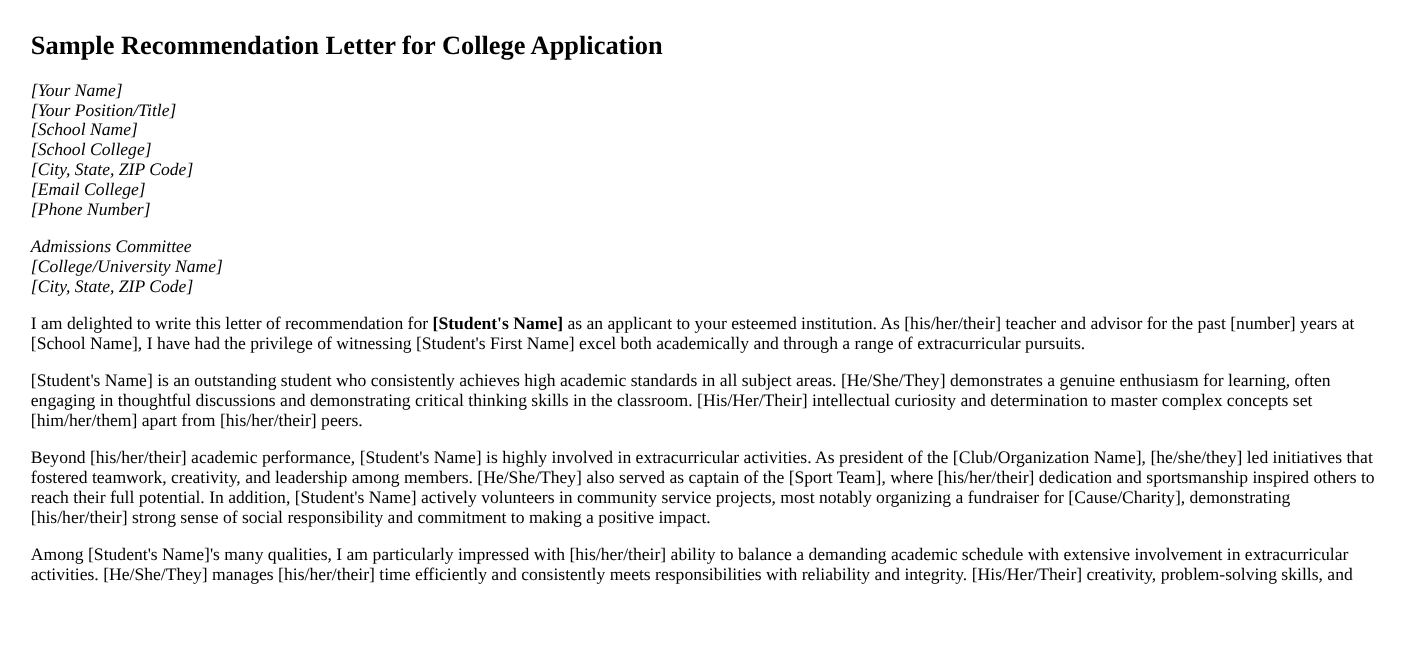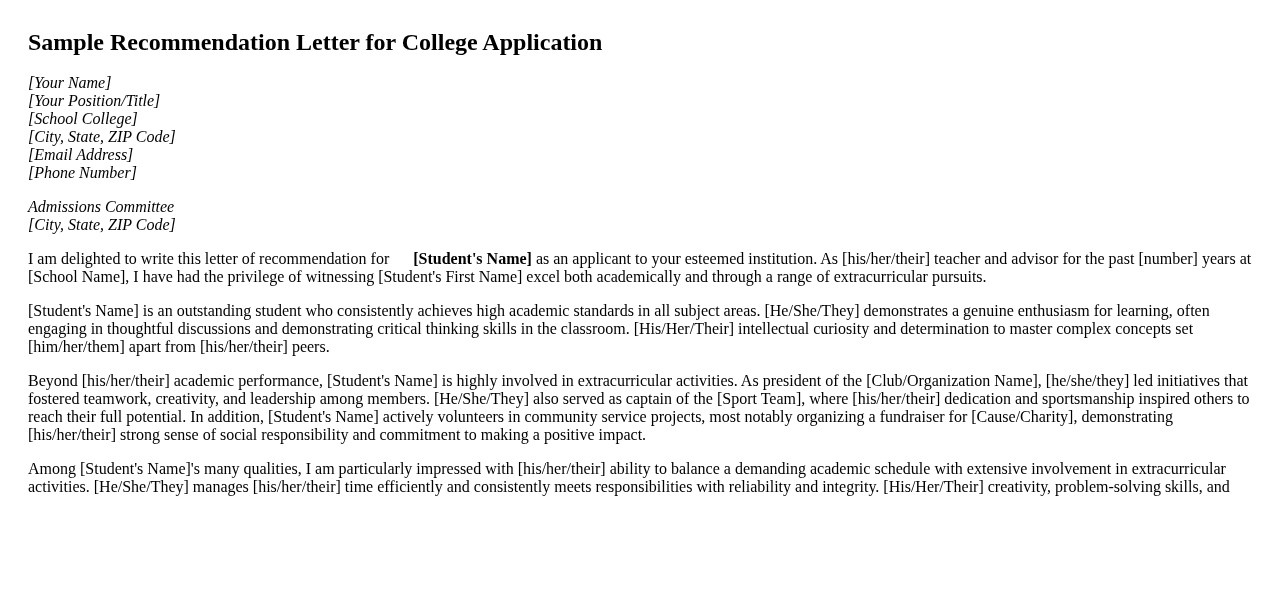--- a/index.html
+++ b/index.html
@@ -29,41 +29,42 @@
   }
   p {
     margin: 16px 0;
   }
   .addr-line {
     display: block;
     font-style: italic;
   }
   .bold-seg {
     font-weight: bold;
-    margin-left: 20px;
   }
 </style>
 </head>
 <body>
 
 <div class="page">
 
   <h1 class="doc-title">Sample Recommendation Letter for College Application</h1>
 
   <p>
     <span class="addr-line">[Your Name]</span>
     <span class="addr-line">[Your Position/Title]</span>
+    <span class="addr-line">[School Name]</span>
     <span class="addr-line">[School College]</span>
     <span class="addr-line">[City, State, ZIP Code]</span>
-    <span class="addr-line">[Email Address]</span>
+    <span class="addr-line">[Email College]</span>
     <span class="addr-line">[Phone Number]</span>
   </p>
 
   <p>
     <span class="addr-line">Admissions Committee</span>
+    <span class="addr-line">[College/University Name]</span>
     <span class="addr-line">[City, State, ZIP Code]</span>
   </p>
 
 
   <p>
     <span>I am delighted to write this letter of recommendation for </span><span class="bold-seg">[Student's Name]</span><span> as an applicant to your esteemed institution. As [his/her/their] teacher and advisor for the past [number] years at [School Name], I have had the privilege of witnessing [Student's First Name] excel both academically and through a range of extracurricular pursuits.</span>
   </p>
 
   <p>[Student's Name] is an outstanding student who consistently achieves high academic standards in all subject areas. [He/She/They] demonstrates a genuine enthusiasm for learning, often engaging in thoughtful discussions and demonstrating critical thinking skills in the classroom. [His/Her/Their] intellectual curiosity and determination to master complex concepts set [him/her/them] apart from [his/her/their] peers.</p>
 

